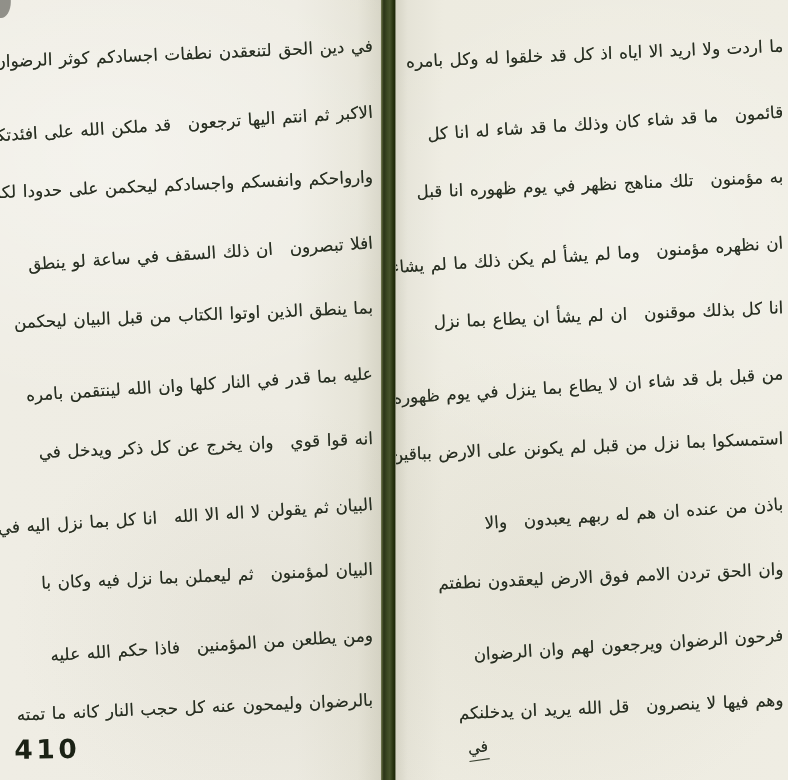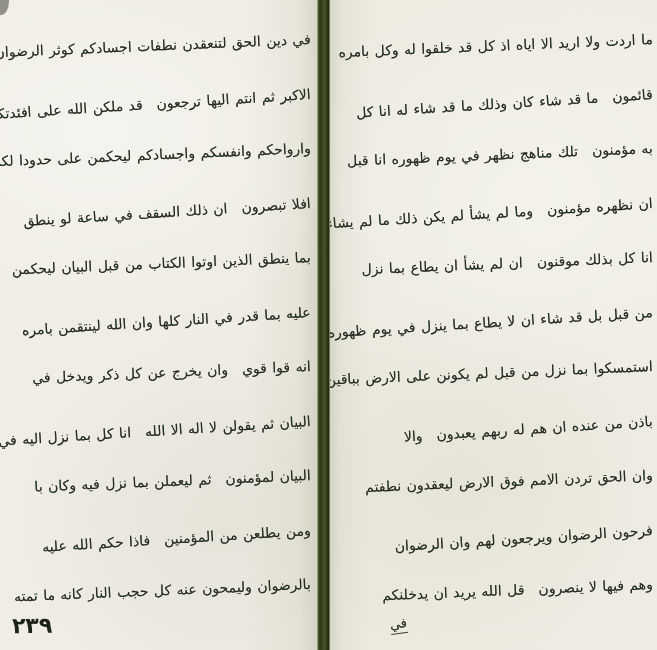--- a/index.html
+++ b/index.html
@@ -95,21 +95,21 @@
       <div class="ms-line">وارواحكم وانفسكم واجسادكم ليحكمن على حدودا لكم</div>
       <div class="ms-line">افلا تبصرون ان ذلك السقف في ساعة لو ينطق</div>
       <div class="ms-line">بما ينطق الذين اوتوا الكتاب من قبل البيان ليحكمن</div>
       <div class="ms-line">عليه بما قدر في النار كلها وان الله لينتقمن بامره</div>
       <div class="ms-line">انه قوا قوي وان يخرج عن كل ذكر ويدخل في</div>
       <div class="ms-line">البيان ثم يقولن لا اله الا الله انا كل بما نزل اليه في</div>
       <div class="ms-line">البيان لمؤمنون ثم ليعملن بما نزل فيه وكان با</div>
       <div class="ms-line">ومن يطلعن من المؤمنين فاذا حكم الله عليه</div>
       <div class="ms-line">بالرضوان وليمحون عنه كل حجب النار كانه ما تمته</div>
     </div>
-    <div class="page-number">٢٣٩</div>
+    <div class="page-number">410</div>
   </div>
 
   <div class="binding"></div>
 
   <div class="page page-right">
     <div class="textblock">
       <div class="ms-line">ما اردت ولا اريد الا اياه اذ كل قد خلقوا له وكل بامره</div>
       <div class="ms-line">قائمون ما قد شاء كان وذلك ما قد شاء له انا كل</div>
       <div class="ms-line">به مؤمنون تلك مناهج نظهر في يوم ظهوره انا قبل</div>
       <div class="ms-line">ان نظهره مؤمنون وما لم يشأ لم يكن ذلك ما لم يشاء الله</div>

